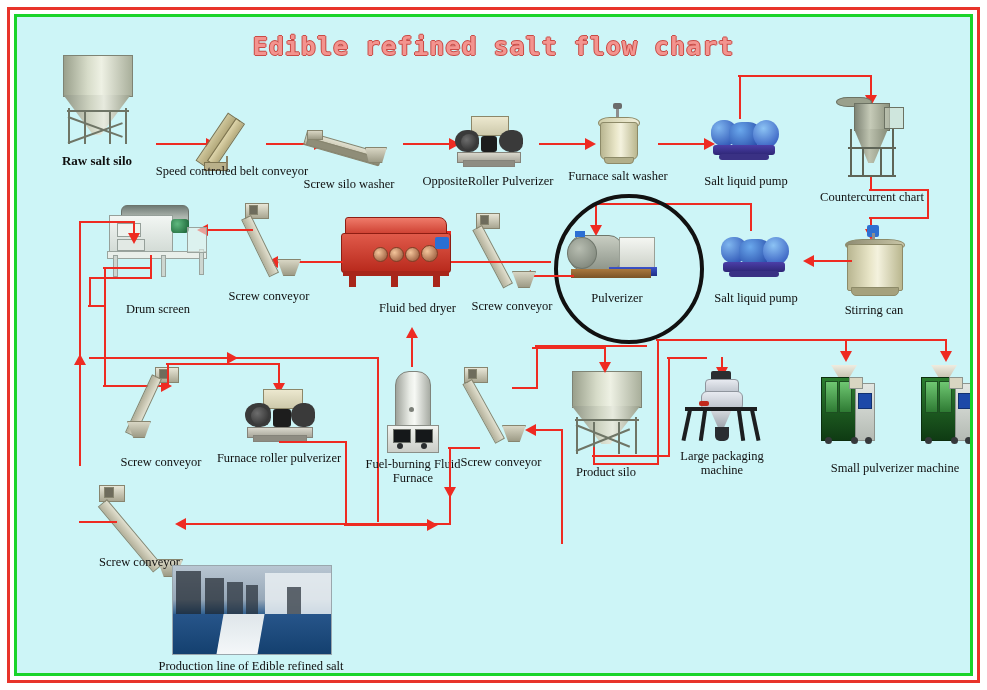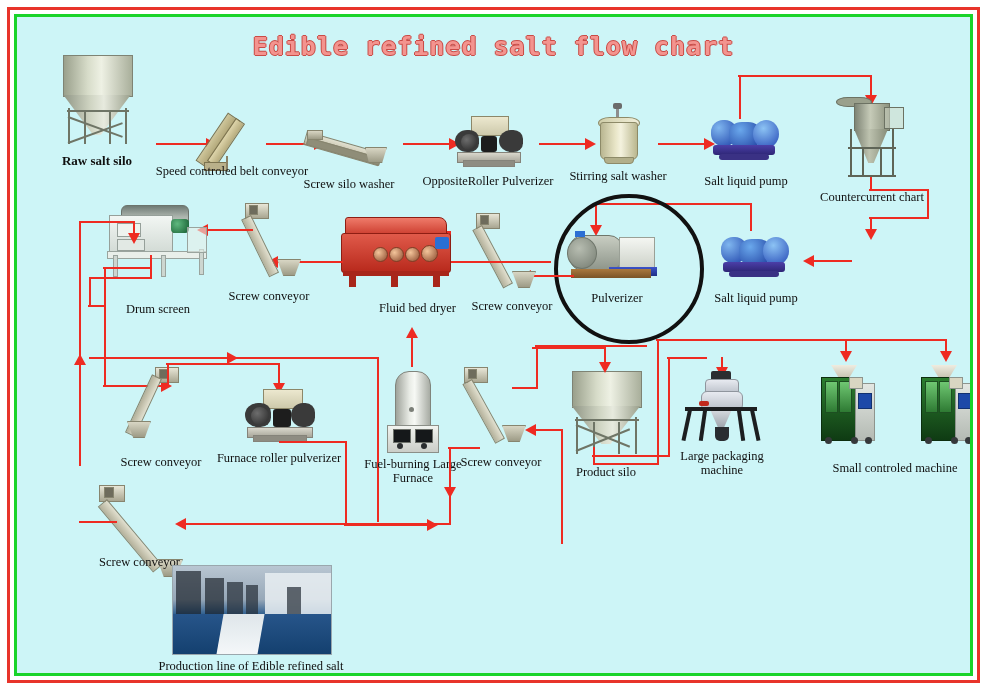--- a/index.html
+++ b/index.html
@@ -211,21 +211,21 @@
     <div class="ar r" style="left:568px;top:121px;"></div>
 
     <div class="node" style="left:571px;top:86px;width:60px;height:100px;">
       <div class="art tank" style="width:60px;height:62px;">
         <div class="shaft" style="left:28px;top:2px;width:3px;height:14px;"></div>
         <div class="mot" style="left:25px;top:0px;width:9px;height:6px;background:#6b6b6b;"></div>
         <div class="lid" style="left:10px;top:14px;width:40px;height:10px;"></div>
         <div class="drum" style="left:12px;top:19px;width:36px;height:36px;border-radius:3px 3px 6px 6px;"></div>
         <div class="drum" style="left:16px;top:54px;width:28px;height:5px;border-radius:0 0 4px 4px;background:#b2af8a;"></div>
       </div>
-      <div class="cap" style="top:66px;">Stirring salt washer</div>
+      <div class="cap" style="top:66px;">Furnace salt washer</div>
     </div>
 
     <div class="h" style="left:641px;top:126px;width:48px;"></div>
     <div class="ar r" style="left:687px;top:121px;"></div>
 
     <div class="node" style="left:692px;top:95px;width:74px;height:95px;">
       <div class="art pump" style="width:74px;height:58px;">
         <div class="b1" style="left:2px;top:8px;width:26px;height:26px;"></div>
         <div class="b2" style="left:20px;top:10px;width:32px;height:26px;"></div>
         <div class="b3" style="left:44px;top:8px;width:26px;height:28px;"></div>
@@ -256,20 +256,30 @@
       <div class="cap" style="top:97px;">Countercurrent chart</div>
     </div>
 
     <div class="v" style="left:853px;top:160px;height:14px;"></div>
     <div class="h" style="left:852px;top:172px;width:60px;"></div>
     <div class="v" style="left:910px;top:172px;height:30px;"></div>
     <div class="h" style="left:852px;top:200px;width:60px;"></div>
     <div class="v" style="left:853px;top:200px;height:14px;"></div>
     <div class="ar d" style="left:848px;top:212px;"></div>
 
+    <div class="node" style="left:818px;top:200px;width:78px;height:105px;">
+      <div class="art tank" style="width:78px;height:82px;">
+        <div class="mot" style="left:32px;top:8px;width:12px;height:12px;"></div>
+        <div class="shaft" style="left:37px;top:16px;width:3px;height:10px;"></div>
+        <div class="lid" style="left:10px;top:22px;width:58px;height:10px;background:linear-gradient(90deg,#8e8b72,#c8c5a6);"></div>
+        <div class="drum" style="left:12px;top:27px;width:54px;height:45px;border-radius:2px;"></div>
+        <div class="drum" style="left:16px;top:70px;width:46px;height:7px;border-radius:0 0 5px 5px;background:#a5a17d;"></div>
+      </div>
+      <div class="cap" style="top:86px;">Stirring can</div>
+    </div>
 
     <div class="h" style="left:795px;top:243px;width:40px;"></div>
     <div class="ar l" style="left:786px;top:238px;"></div>
 
     <div class="node" style="left:702px;top:212px;width:74px;height:95px;">
       <div class="art pump" style="width:74px;height:58px;">
         <div class="b1" style="left:2px;top:8px;width:26px;height:26px;"></div>
         <div class="b2" style="left:20px;top:10px;width:32px;height:26px;"></div>
         <div class="b3" style="left:44px;top:8px;width:26px;height:28px;"></div>
         <div class="plate" style="left:4px;top:33px;width:62px;height:10px;"></div>
@@ -419,21 +429,21 @@
     <div class="node" style="left:360px;top:350px;width:72px;height:118px;">
       <div class="art furn" style="width:72px;height:88px;">
         <div class="body" style="left:18px;top:4px;width:34px;height:56px;"></div>
         <div class="panel" style="left:10px;top:58px;width:50px;height:26px;"></div>
         <div class="win" style="left:16px;top:62px;width:16px;height:12px;"></div>
         <div class="win" style="left:38px;top:62px;width:16px;height:12px;"></div>
         <div class="knob" style="left:20px;top:76px;width:6px;height:6px;"></div>
         <div class="knob" style="left:44px;top:76px;width:6px;height:6px;"></div>
         <div class="knob" style="left:32px;top:40px;width:5px;height:5px;background:#7b7f78;"></div>
       </div>
-      <div class="cap two" style="top:90px;">Fuel-burning Large Furnace</div>
+      <div class="cap two" style="top:90px;">Fuel-burning Fluid Furnace</div>
     </div>
 
     <div class="v" style="left:394px;top:318px;height:32px;"></div>
     <div class="ar u" style="left:389px;top:310px;"></div>
 
     <div class="node" style="left:443px;top:350px;width:82px;height:110px;">
       <div class="art trough" style="width:82px;height:80px;">
         <div class="hop" style="left:4px;top:0px;width:22px;height:14px;background:linear-gradient(180deg,#e8e6d7,#a9a691);"></div>
         <div class="hop" style="left:8px;top:2px;width:7px;height:8px;background:#6e6c5c;"></div>
         <div class="tube" style="left:12px;top:12px;width:66px;height:9px;transform:rotate(61deg);transform-origin:left top;"></div>
@@ -522,21 +532,21 @@
         <div class="tower" style="left:16px;top:12px;width:34px;height:62px;"></div>
         <div class="glass" style="left:20px;top:16px;width:11px;height:30px;"></div>
         <div class="glass" style="left:34px;top:16px;width:11px;height:30px;"></div>
         <div class="cab" style="left:50px;top:18px;width:18px;height:56px;"></div>
         <div class="panel" style="left:53px;top:28px;width:12px;height:14px;"></div>
         <div class="cab" style="left:44px;top:12px;width:12px;height:10px;background:#d9d6c2;"></div>
         <div class="wheel" style="left:20px;top:72px;width:7px;height:7px;"></div>
         <div class="wheel" style="left:46px;top:72px;width:7px;height:7px;"></div>
         <div class="wheel" style="left:60px;top:72px;width:7px;height:7px;"></div>
       </div>
-      <div class="cap" style="top:96px;">Small controled machine</div>
+      <div class="cap" style="top:96px;">Small pulverizer machine</div>
     </div>
 
     <div class="node" style="left:60px;top:462px;width:110px;height:110px;">
       <div class="art trough" style="width:110px;height:100px;">
         <div class="hop" style="left:22px;top:6px;width:24px;height:15px;background:linear-gradient(180deg,#e8e6d7,#a9a691);"></div>
         <div class="hop" style="left:27px;top:8px;width:8px;height:9px;background:#6e6c5c;"></div>
         <div class="tube" style="left:30px;top:20px;width:84px;height:10px;transform:rotate(50deg);transform-origin:left top;"></div>
         <div class="hop" style="left:80px;top:80px;width:24px;height:16px;clip-path:polygon(0 0,100% 0,74% 100%,26% 100%);"></div>
       </div>
       <div class="cap" style="top:76px;left:22px;transform:none;">Screw conveyor</div>

